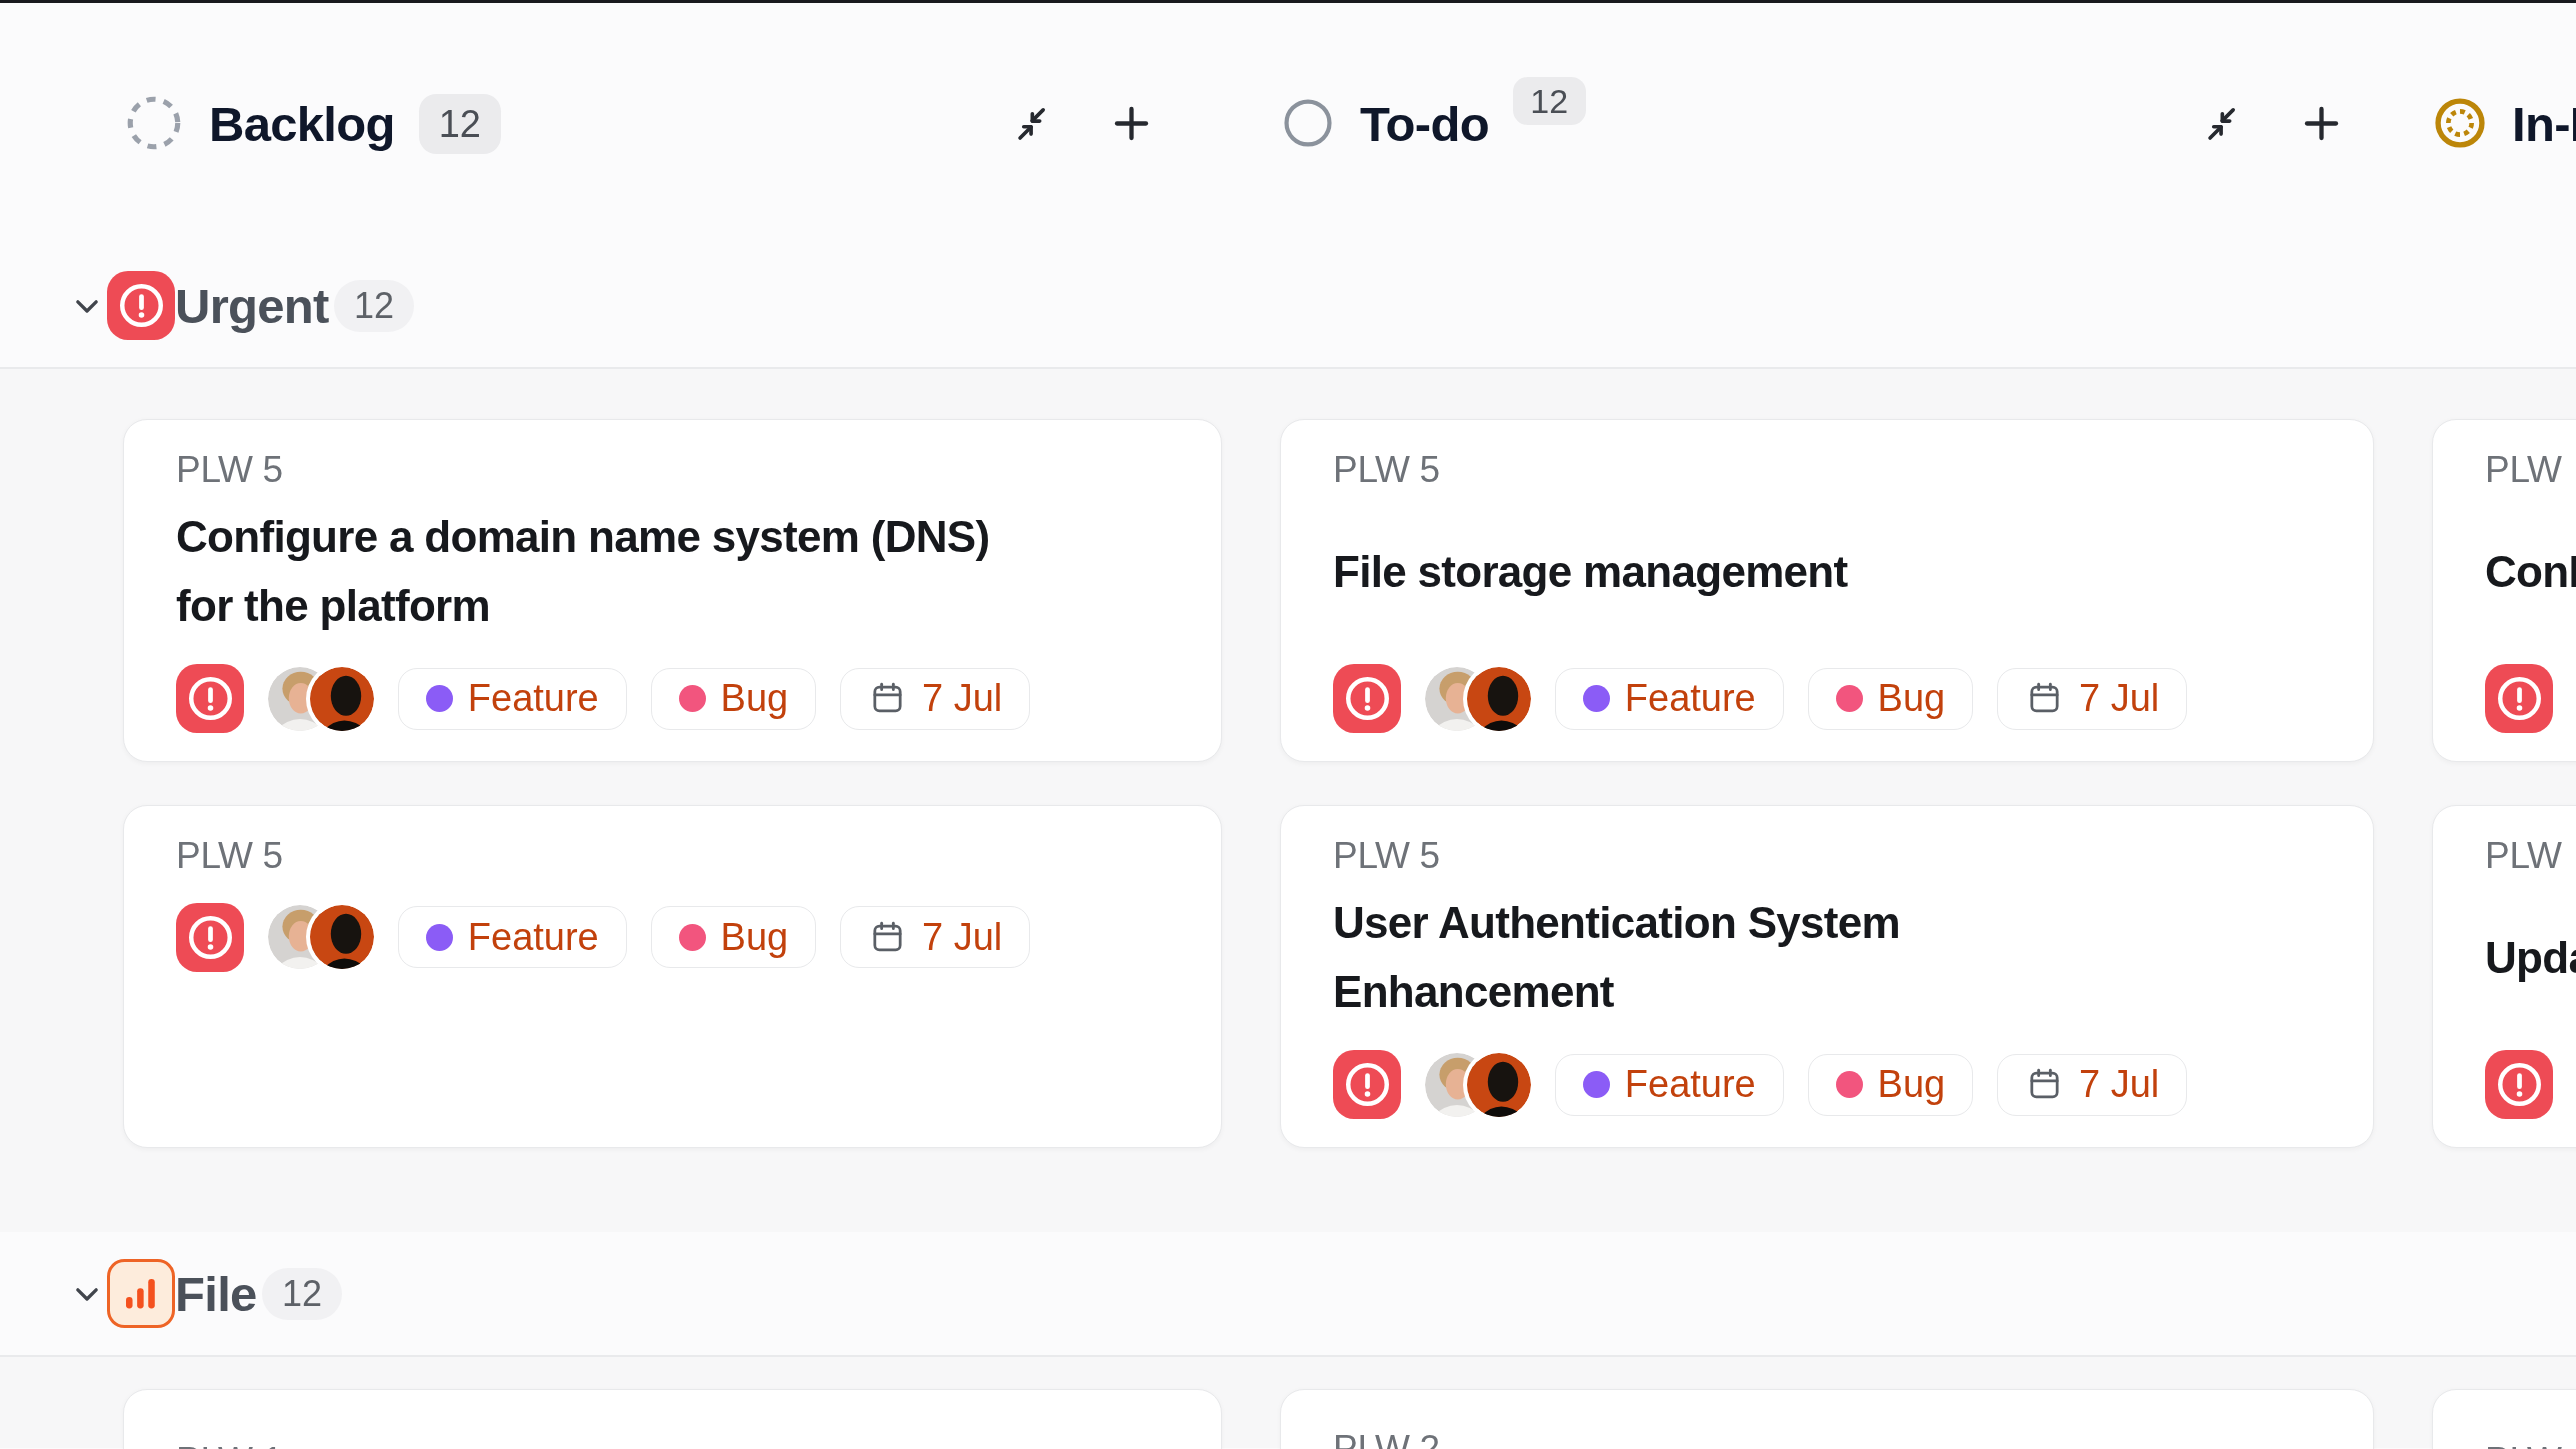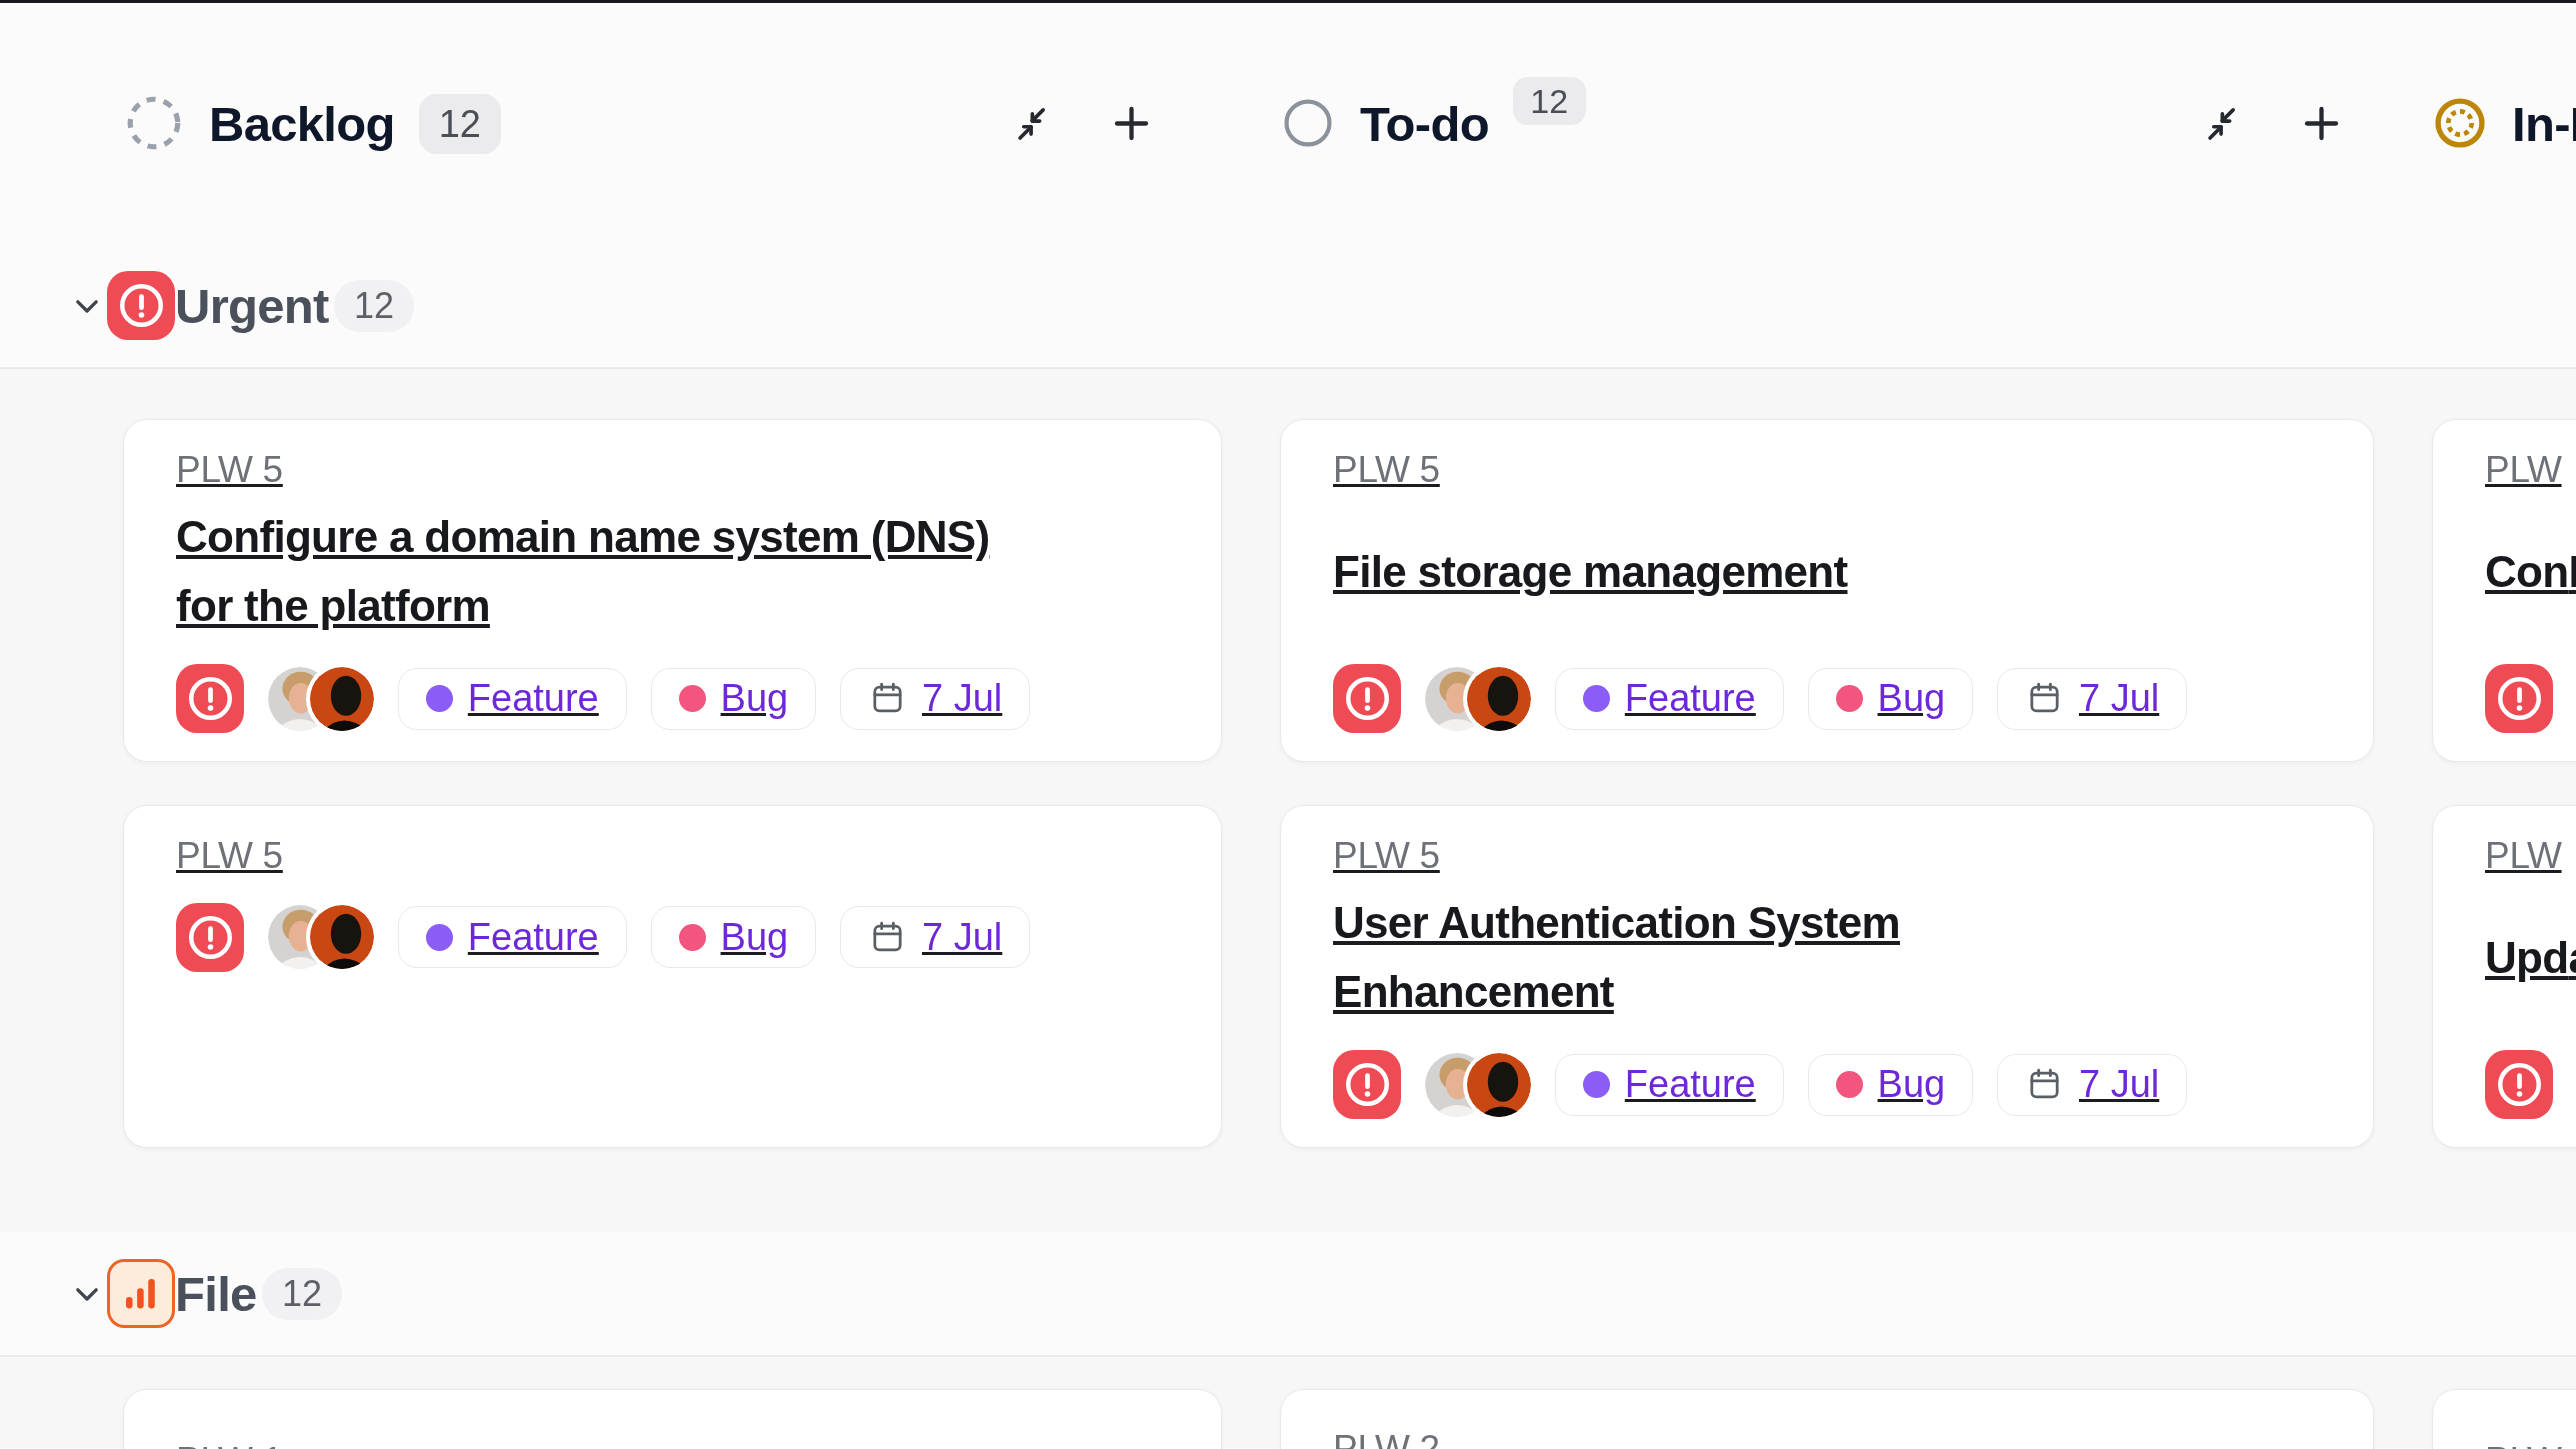--- a/index.html
+++ b/index.html
@@ -61,21 +61,21 @@
     flex:none;
   }
   .high-box {
     width:68px; height:69px; border-radius:17.4px;
     background:#fdecdc; border:3.4px solid #ee6426;
     display:flex; align-items:center; justify-content:center; flex:none;
   }
 
   
   .lane-body { background:#f7f7f8; }
-  .lane-body.urgent { height:863px; padding-top:50px;text-decoration:underline; }
+  .lane-body.urgent { height:863px; padding-top:50px; }
   .lane-body.high { height:91px; padding-top:32px; }
   .card-row { margin-bottom:43px; }
 
   
   .card {
     background:#ffffff;
     border:1.3px solid #e8e9eb;
     border-radius:24px;
     box-shadow:0 1.3px 5.4px rgba(25,27,35,0.04);
     padding:25.5px 52px 29px 52px;
@@ -95,21 +95,21 @@
   .card-footer { margin-top:24px; display:flex; align-items:center; gap:24px; }
 
   .avatars { display:flex; align-items:center; flex:none; }
   .avatar { width:64px; height:64px; border-radius:50%; overflow:hidden; display:block; flex:none; }
   .avatar svg { display:block; width:100%; height:100%; }
   .avatar.a2 { margin-left:-22px; box-shadow:0 0 0 4px #ffffff; }
 
   .pill {
     height:62px; display:flex; align-items:center; gap:14.8px;
     border:1.3px solid #e8e9eb; border-radius:19px; background:#fff;
-    padding:0 27px; font-size:38px; color:#6d28d9; white-space:nowrap;
+    padding:0 27px; font-size:38px; color:#c2410c; white-space:nowrap;
     flex:none;
   }
   .dot { width:27px; height:27px; border-radius:50%; display:inline-block; flex:none; }
 
   
   .card.stub-1 { padding-top:47px; }
   .card.stub-2 { padding-top:35px; }
   .card.stub-3 { padding-top:47px; }
 
   .hidden-defs { position:absolute; width:0; height:0; overflow:hidden; }

